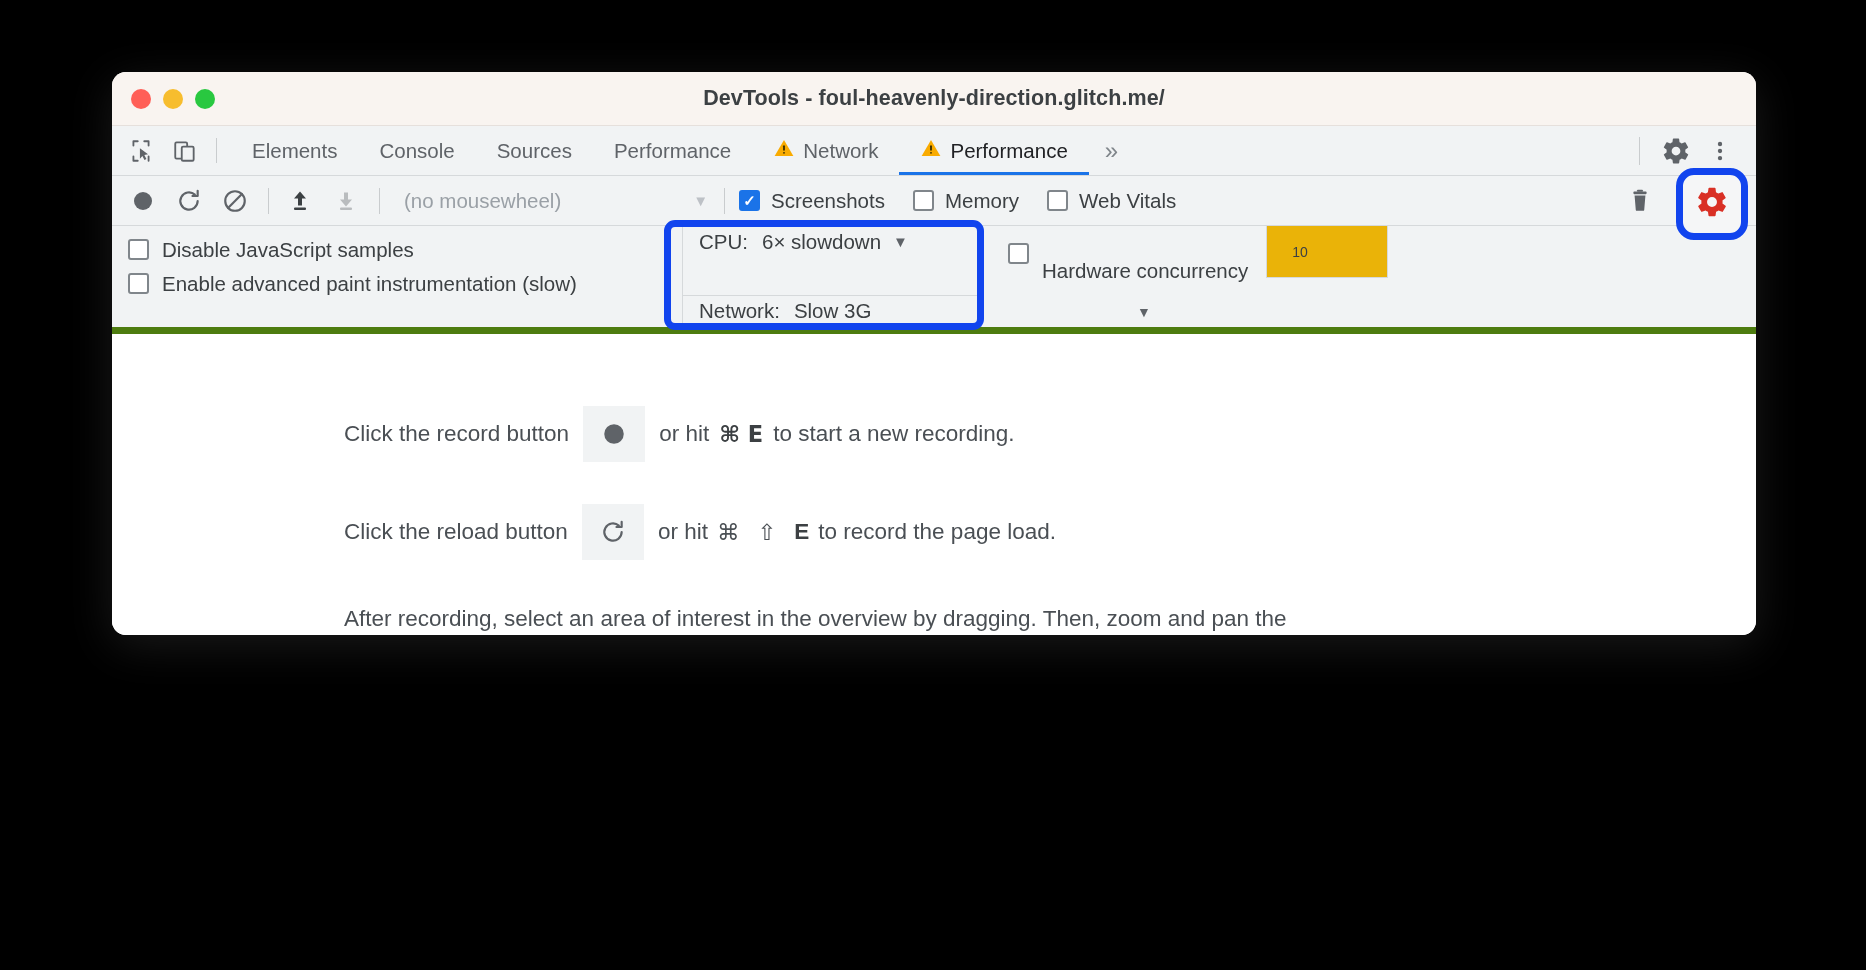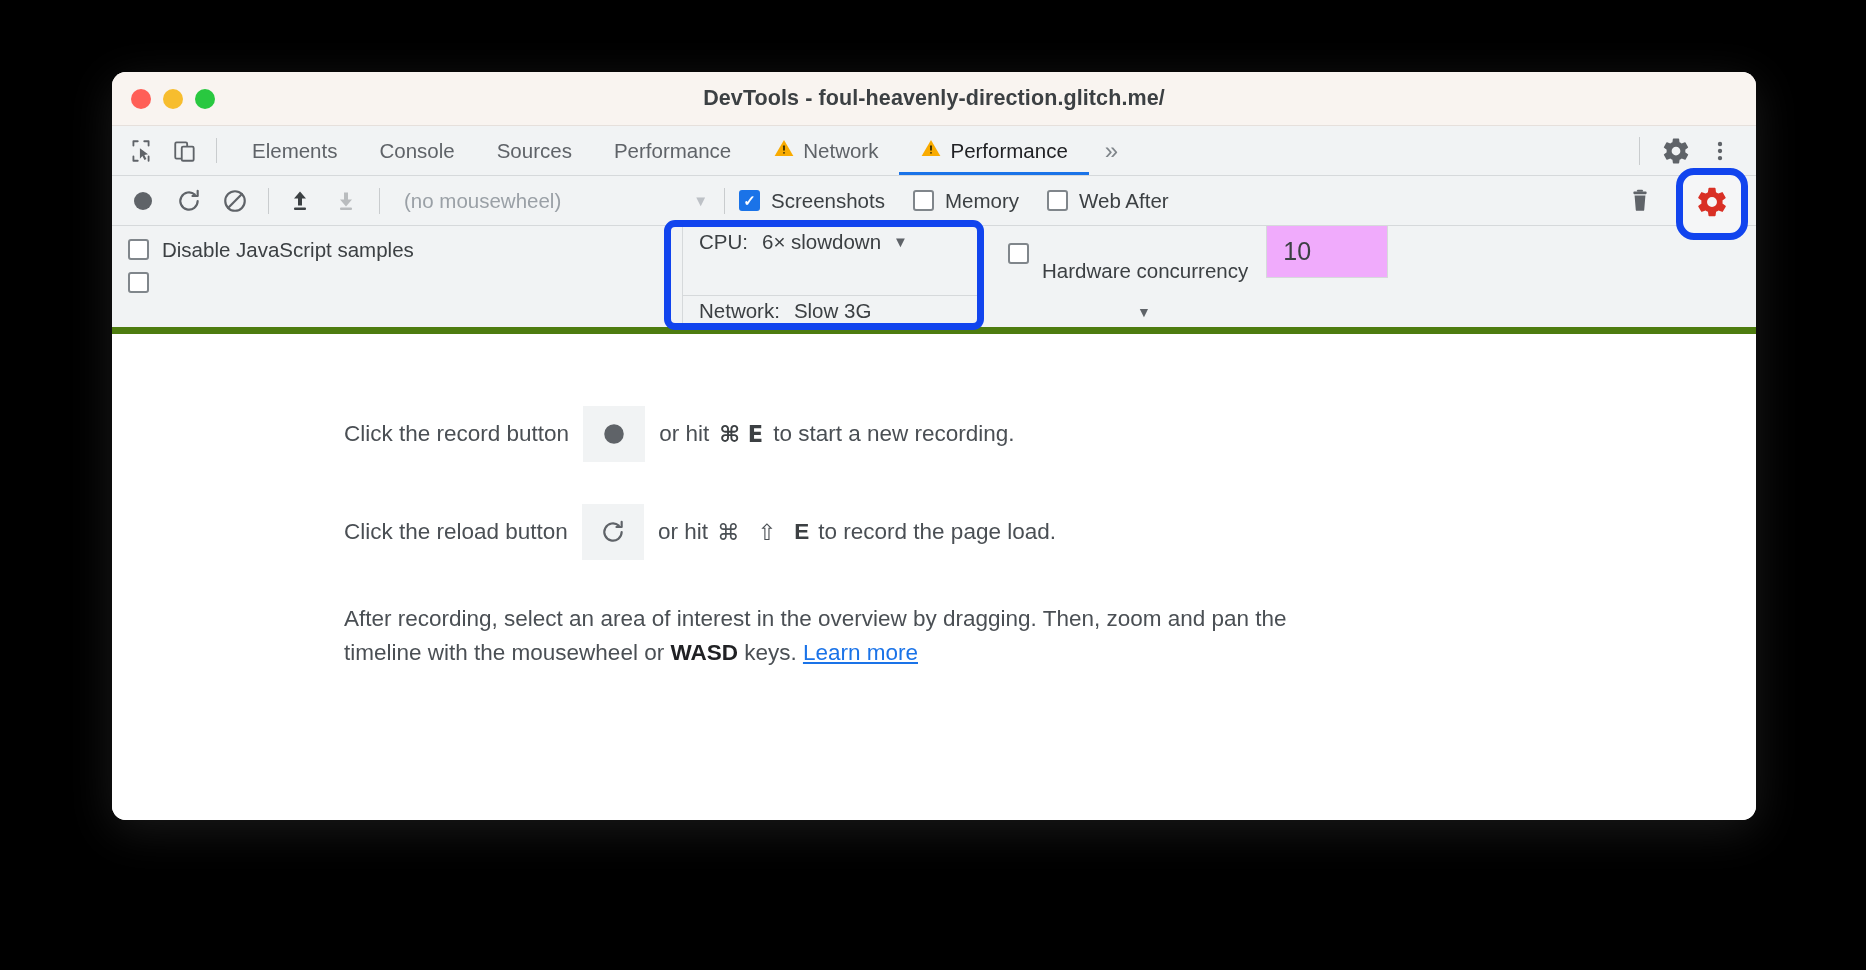--- a/index.html
+++ b/index.html
@@ -14,21 +14,21 @@
   #stage {
     position: relative;
     width: 1866px; height: 970px;
     background: #000000;
   }
 
   
   #window {
     position: absolute;
     left: 112px; top: 72px;
-    width: 1644px; height: 748px;
+    width: 1644px; height: 563px;
     background: #ffffff;
     border-radius: 14px;
     box-shadow: 0 10px 46px rgba(255,255,255,0.10);
     overflow: hidden;
   }
 
   
   .titlebar {
     position: relative;
     height: 54px;
@@ -180,27 +180,27 @@
     border: 7px solid #1144ee;
     border-radius: 11px;
     pointer-events: none;
     z-index: 5;
   }
   .set-right { display: flex; align-items: flex-start; }
   .hc-row { display: flex; align-items: center; height: 54px; }
   .hc-label { font-size: 20.5px; color: #3c4043; margin-left: 13px; margin-right: 18px; white-space: nowrap; margin-top: 36px; }
   .hc-input {
     width: 122px; height: 52px;
-    background: #f0abfc;
+    background: #eab308;
     border-left: 1px solid #d6d9db;
     border-right: 1px solid #d6d9db;
     border-bottom: 1px solid #d6d9db;
     display: flex; align-items: center;
-    padding-left: 16px;
-    font-size: 25px; color: #3c4043;
+    padding-left: 25px;
+    font-size: 14px; color: #3c4043;
   }
   .stray-caret {
     position: absolute;
     left: 1025px; top: 78px;
     color: #5f6368; font-size: 14px;
     transform: rotate(0deg);
   }
 
   
   .body-area {
@@ -363,21 +363,21 @@
             <span class="tick">✓</span>
           </span>
         <span class="lbl">Screenshots</span>
       </div>
       <div class="cbwrap">
         <span class="cbox"></span>
         <span class="lbl">Memory</span>
       </div>
       <div class="cbwrap">
         <span class="cbox"></span>
-        <span class="lbl">Web After</span>
+        <span class="lbl">Web Vitals</span>
       </div>
 
       <div class="pb-right">
         <div class="pb-icon">
           <svg width="26" height="26" viewBox="0 0 24 24" fill="#5f6368">
             <rect x="6" y="3.3" width="12" height="2.4" rx="0.6"></rect>
             <rect x="9.4" y="1.5" width="5.2" height="2" rx="0.6"></rect>
             <path d="M7 7h10l-1.1 13.2a1 1 0 01-1 .8H9.1a1 1 0 01-1-.8z"></path>
           </svg>
         </div>
@@ -394,20 +394,21 @@
     </div>
 
     <div class="settings">
       <div class="set-col left">
         <div class="set-row">
           <span class="cbox"></span>
           <span class="lbl">Disable JavaScript samples</span>
         </div>
         <div class="set-row">
           <span class="cbox"></span>
+          <span class="lbl" style="max-width:440px;white-space:normal;">Enable advanced paint instrumentation (slow)</span>
         </div>
       </div>
 
       <div class="set-mid">
         <div class="mid-cell">
           <span class="k">CPU:</span>
           <span>6× slowdown</span>
           <span class="caret">▼</span>
         </div>
         <div class="mid-cell">

